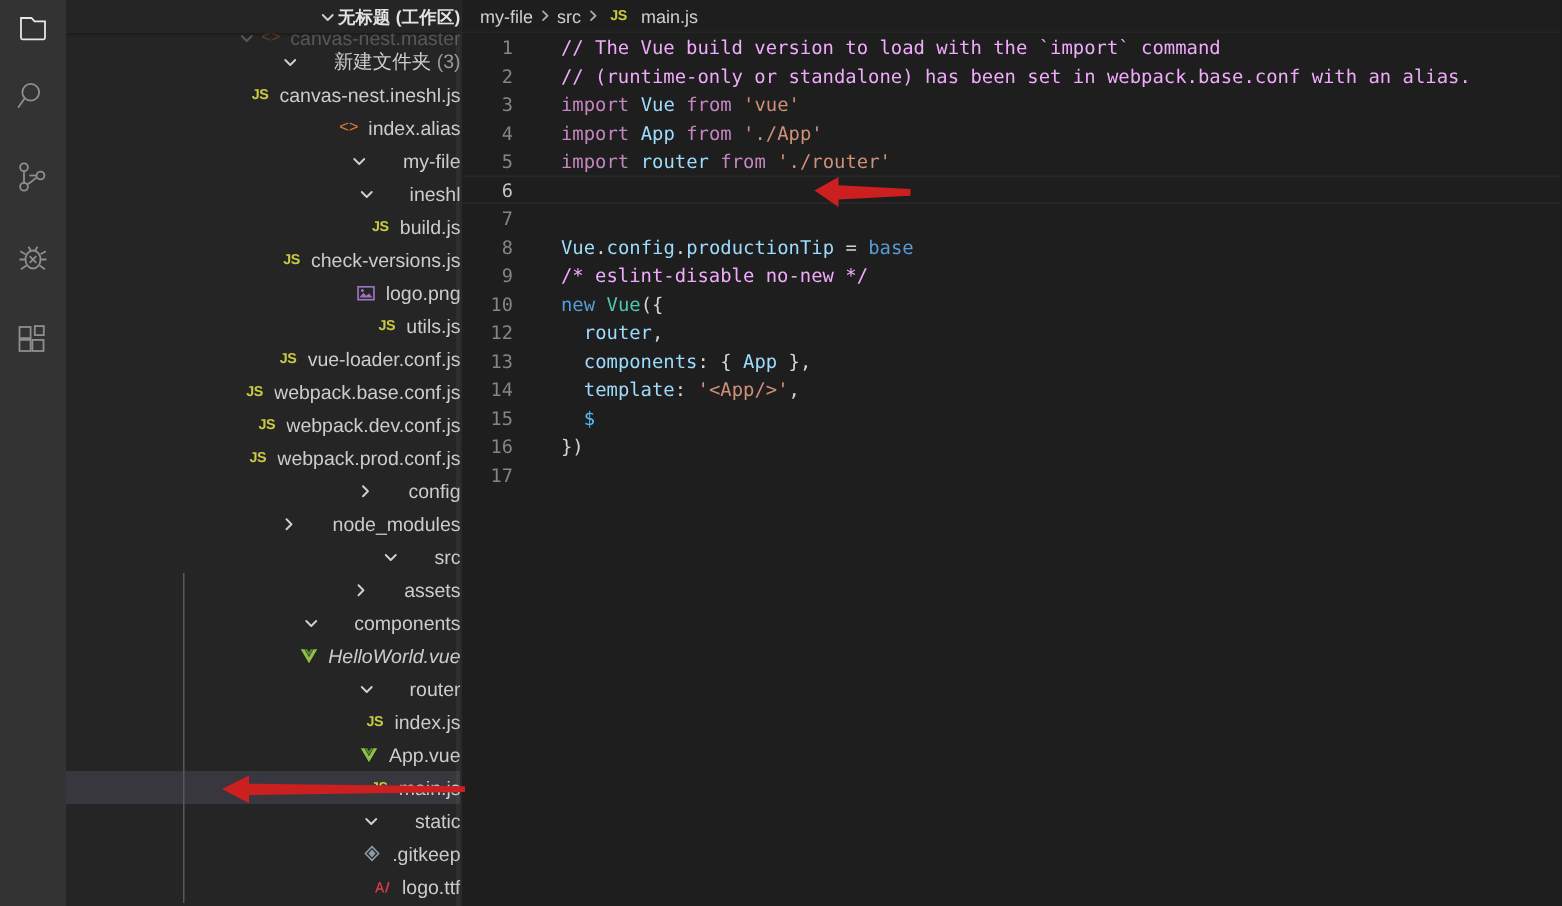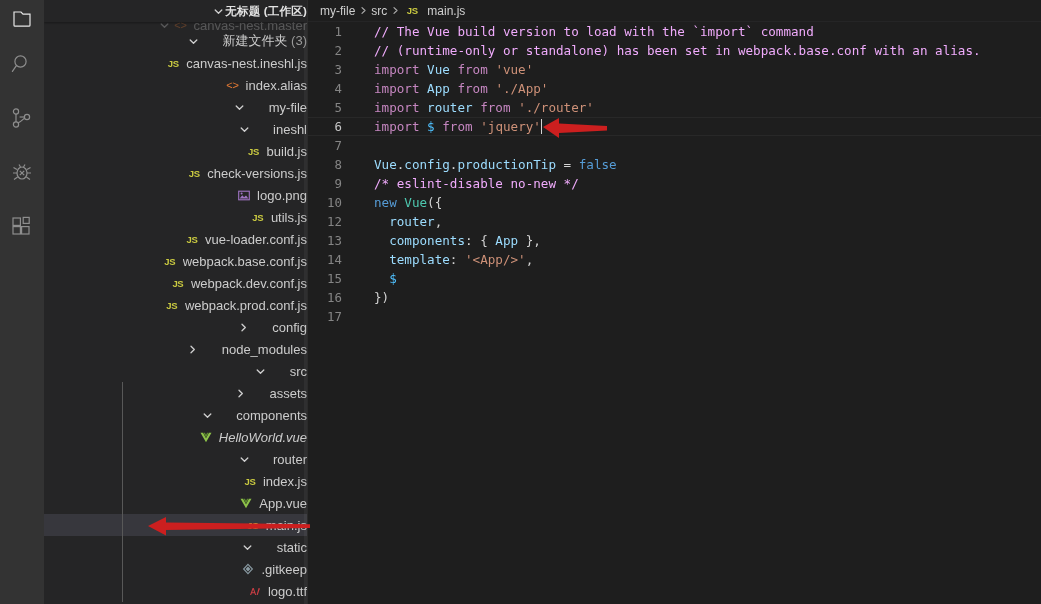--- a/index.html
+++ b/index.html
@@ -507,23 +507,23 @@
         <span class="crumb-text">main.js</span>
       </span>
     </div>
 
     <div class="code" id="code-lines">
         <div class="cline"><span class="lnum">1</span><span class="ctext"><span class="t-com">// The Vue build version to load with the `import` command</span></span></div>
         <div class="cline"><span class="lnum">2</span><span class="ctext"><span class="t-com">// (runtime-only or standalone) has been set in webpack.base.conf with an alias.</span></span></div>
         <div class="cline"><span class="lnum">3</span><span class="ctext"><span class="t-kw">import</span><span class="t-p"> </span><span class="t-id">Vue</span><span class="t-p"> </span><span class="t-kw">from</span><span class="t-p"> </span><span class="t-str">'vue'</span></span></div>
         <div class="cline"><span class="lnum">4</span><span class="ctext"><span class="t-kw">import</span><span class="t-p"> </span><span class="t-id">App</span><span class="t-p"> </span><span class="t-kw">from</span><span class="t-p"> </span><span class="t-str">'./App'</span></span></div>
         <div class="cline"><span class="lnum">5</span><span class="ctext"><span class="t-kw">import</span><span class="t-p"> </span><span class="t-id">router</span><span class="t-p"> </span><span class="t-kw">from</span><span class="t-p"> </span><span class="t-str">'./router'</span></span></div>
-        <div class="cline current"><span class="lnum">6</span><span class="ctext"><span class="t-kw">import</span><span class="t-p"> </span><span class="t-var">$</span><span class="t-p"> </span><span class="t-kw">from</span><span class="t-p"> </span><span class="t-str">'jquery'</span><span class="caret"></span></span></div>
+        <div class="cline current"><span class="lnum">6</span></div>
         <div class="cline"><span class="lnum">7</span><span class="ctext"></span></div>
-        <div class="cline"><span class="lnum">8</span><span class="ctext"><span class="t-id">Vue</span><span class="t-p">.</span><span class="t-id">config</span><span class="t-p">.</span><span class="t-id">productionTip</span><span class="t-p"> = </span><span class="t-blue">false</span></span></div>
+        <div class="cline"><span class="lnum">8</span><span class="ctext"><span class="t-id">Vue</span><span class="t-p">.</span><span class="t-id">config</span><span class="t-p">.</span><span class="t-id">productionTip</span><span class="t-p"> = </span><span class="t-blue">base</span></span></div>
         <div class="cline"><span class="lnum">9</span><span class="ctext"><span class="t-com">/* eslint-disable no-new */</span></span></div>
         <div class="cline"><span class="lnum">10</span><span class="ctext"><span class="t-blue">new</span><span class="t-p"> </span><span class="t-cls">Vue</span><span class="t-p">({</span></span></div>
         <div class="cline"><span class="lnum">12</span><span class="ctext"><span class="t-p">  </span><span class="t-id">router</span><span class="t-p">,</span></span></div>
         <div class="cline"><span class="lnum">13</span><span class="ctext"><span class="t-p">  </span><span class="t-id">components</span><span class="t-p">: { </span><span class="t-id">App</span><span class="t-p"> },</span></span></div>
         <div class="cline"><span class="lnum">14</span><span class="ctext"><span class="t-p">  </span><span class="t-id">template</span><span class="t-p">: </span><span class="t-str">'&lt;App/&gt;'</span><span class="t-p">,</span></span></div>
         <div class="cline"><span class="lnum">15</span><span class="ctext"><span class="t-p">  </span><span class="t-var">$</span></span></div>
         <div class="cline"><span class="lnum">16</span><span class="ctext"><span class="t-p">})</span></span></div>
         <div class="cline"><span class="lnum">17</span><span class="ctext"></span></div>
       </div>
 

